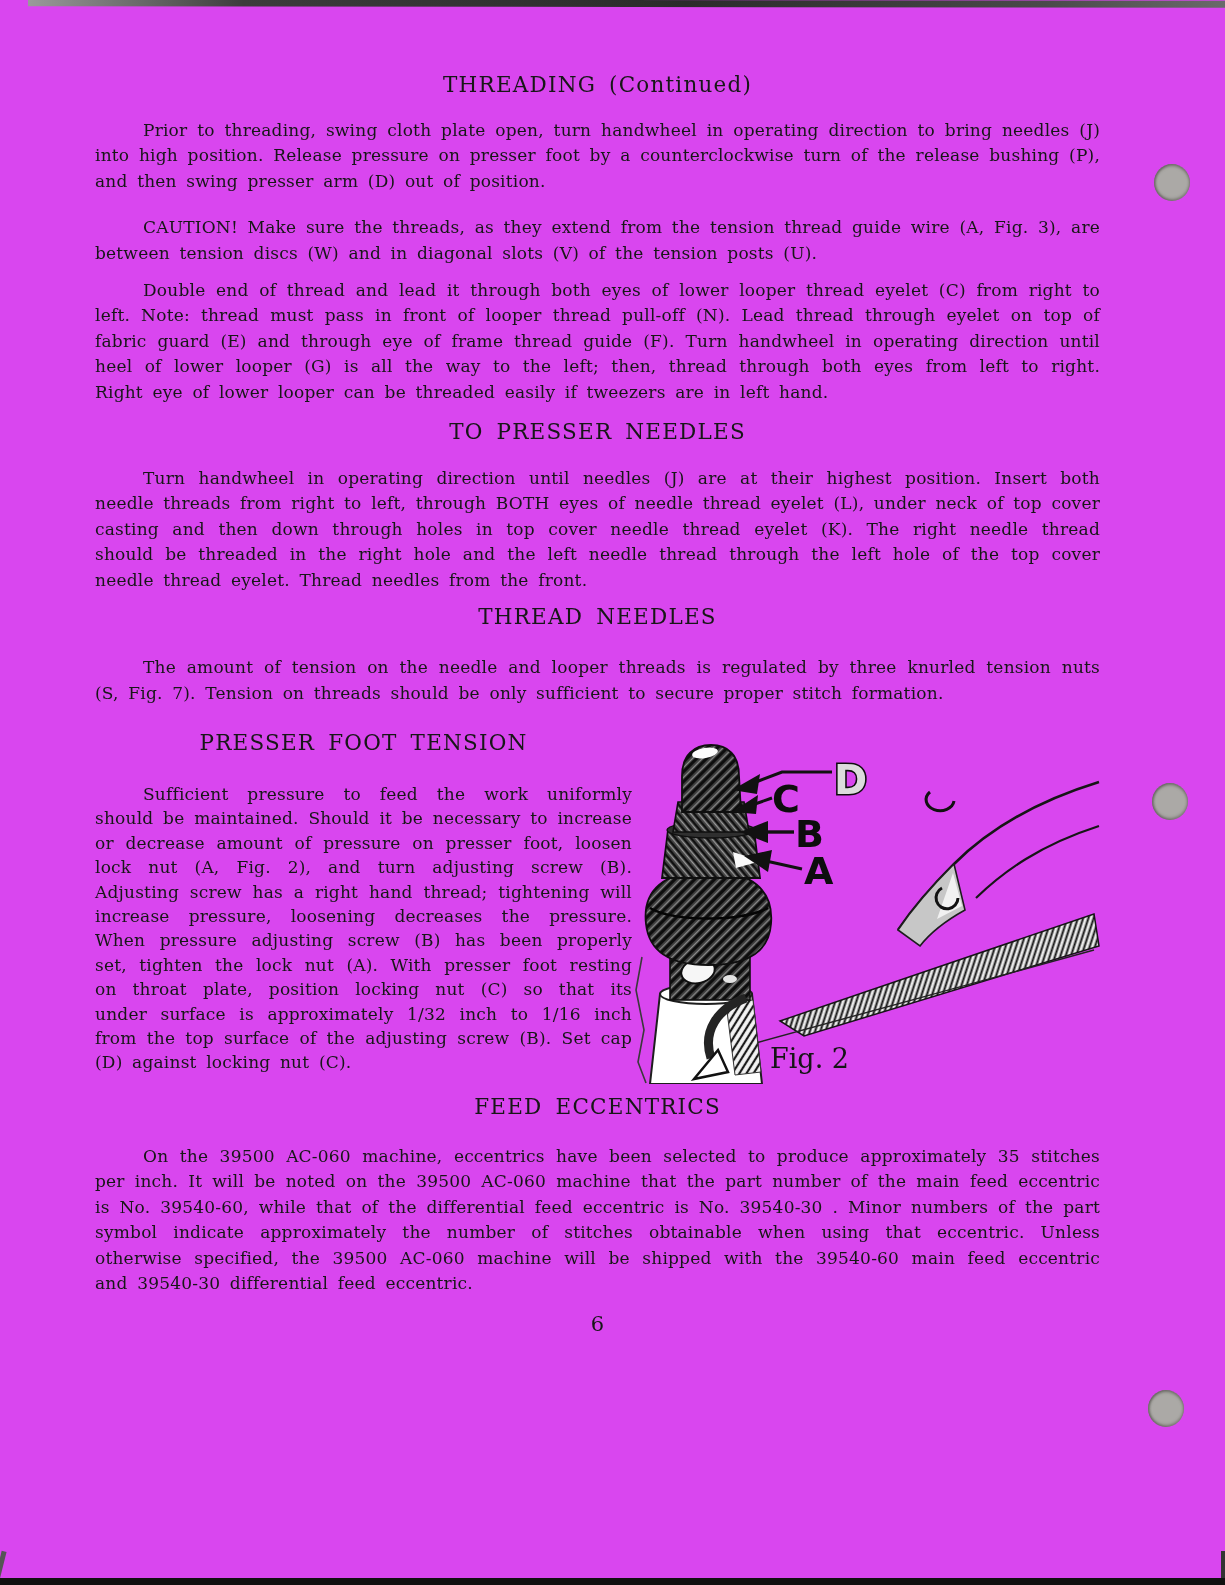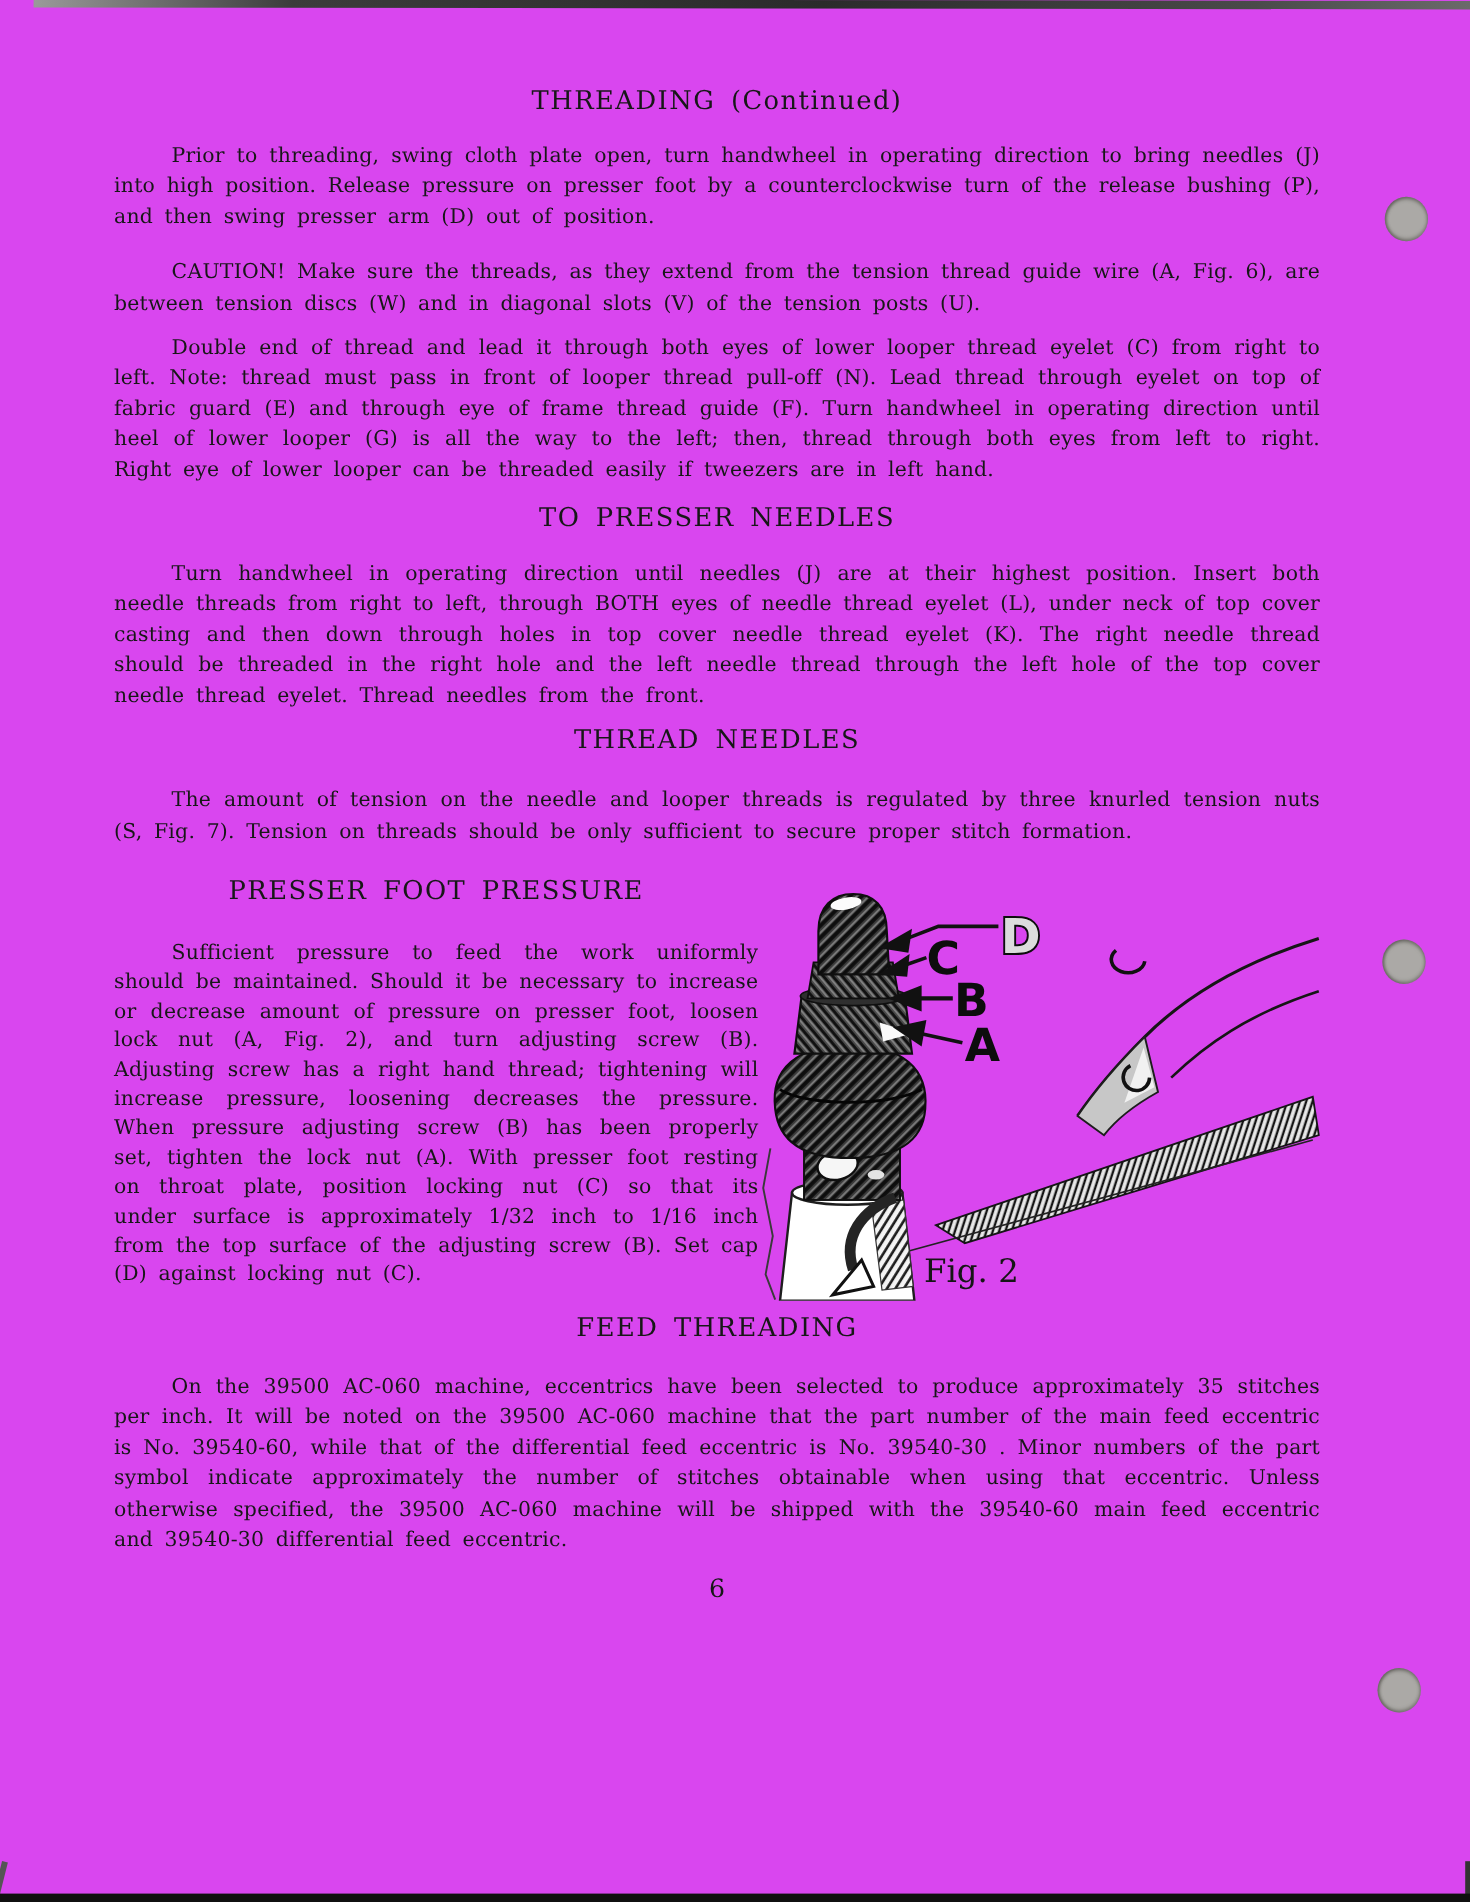--- a/index.html
+++ b/index.html
@@ -89,36 +89,36 @@
   <div class="punch-hole" style="left:1154px;top:164px;"></div>
   <div class="punch-hole" style="left:1152px;top:783px;"></div>
   <div class="punch-hole" style="left:1148px;top:1390px;"></div>
 
   <div class="content">
 
     <h1 class="heading mb-title">THREADING (Continued)</h1>
 
     <p class="bodytext indent mb-p1">Prior to threading, swing cloth plate open, turn handwheel in operating direction to bring needles (J) into high position.  Release pressure on presser foot by a counterclockwise turn of the release bushing (P), and then swing presser arm (D) out of position.</p>
 
-    <p class="bodytext indent mb-p2">CAUTION!  Make sure the threads, as they extend from the tension thread guide wire (A, Fig. 6), are between tension discs (W) and in diagonal slots (V) of the tension posts (U).</p>
+    <p class="bodytext indent mb-p2">CAUTION!  Make sure the threads, as they extend from the tension thread guide wire (A, Fig. 3), are between tension discs (W) and in diagonal slots (V) of the tension posts (U).</p>
 
 
     <p class="bodytext indent mb-p3">Double end of thread and lead it through both eyes of lower looper thread eyelet (C) from right to left.  Note:  thread must pass in front of looper thread pull-off (N). Lead thread through eyelet on top of fabric guard (E) and through eye of frame thread guide (F).  Turn handwheel in operating direction until heel of lower looper (G) is all the way to the left; then, thread through both eyes from left to right.  Right eye of lower looper can be threaded easily if tweezers are in left hand.</p>
 
     <h2 class="heading mb-h3">TO PRESSER NEEDLES</h2>
 
     <p class="bodytext indent mb-p4">Turn handwheel in operating direction until needles (J) are at their highest position.  Insert both needle threads from right to left, through BOTH eyes of needle thread eyelet (L), under neck of top cover casting and then down through holes in top cover needle thread eyelet (K).  The right needle thread should be threaded in the right hole and the left needle thread through the left hole of the top cover needle thread eyelet.  Thread needles from the front.</p>
 
     <h2 class="heading mb-h4">THREAD NEEDLES</h2>
 
     <p class="bodytext indent mb-p5">The amount of tension on the needle and looper threads is regulated by three knurled tension nuts (S, Fig. 7).  Tension on threads should be only sufficient to secure proper stitch formation.</p>
 
     <div class="two-col">
       <div class="left-col">
-        <h2 class="heading">PRESSER FOOT PRESSURE</h2>
+        <h2 class="heading">PRESSER FOOT TENSION</h2>
         <p class="bodytext indent">Sufficient pressure to feed the work uniformly should be maintained.  Should it be necessary to increase or decrease amount of pressure on presser foot, loosen lock nut (A, Fig. 2), and turn adjusting screw (B).  Adjusting screw has a right hand thread; tightening will increase pressure, loosening decreases the pressure.  When pressure adjusting screw (B) has been properly set, tighten the lock nut (A).  With presser foot resting on throat plate, position locking nut (C) so that its under surface is approximately 1/32 inch to 1/16 inch from the top surface of the adjusting screw (B).  Set cap (D) against locking nut (C).</p>
       </div>
 
       <figure class="fig-col">
         <svg width="468" height="352" viewBox="0 0 468 352" xmlns="http://www.w3.org/2000/svg">
           <defs>
             <pattern id="kn" width="7" height="7" patternUnits="userSpaceOnUse" patternTransform="rotate(45)">
               <rect width="7" height="7" fill="#3b3b3b"></rect>
               <line x1="1.5" y1="0" x2="1.5" y2="7" stroke="#0d0d0d" stroke-width="3"></line>
               <line x1="5.5" y1="0" x2="5.5" y2="7" stroke="#8a8a8a" stroke-width="1.2"></line>
@@ -189,21 +189,21 @@
           <text x="202" y="62" font-family="DejaVu Sans, sans-serif" font-size="40" font-weight="800" fill="#dcdcdc" stroke="#0d0d0d" stroke-width="3.2" paint-order="stroke">D</text>
           <text x="140" y="80" font-family="DejaVu Sans, sans-serif" font-size="38" font-weight="800" fill="#0d0d0d">C</text>
           <text x="163" y="115" font-family="DejaVu Sans, sans-serif" font-size="38" font-weight="800" fill="#0d0d0d">B</text>
           <text x="172" y="152" font-family="DejaVu Sans, sans-serif" font-size="38" font-weight="800" fill="#0d0d0d">A</text>
 
           <text x="138" y="336" font-family="DejaVu Serif, serif" font-size="27" fill="#151515">Fig. 2</text>
         </svg>
       </figure>
     </div>
 
-    <h2 class="heading mb-h6">FEED THREADING</h2>
+    <h2 class="heading mb-h6">FEED ECCENTRICS</h2>
 
     <p class="bodytext indent">On the 39500 AC-060 machine, eccentrics have been selected to produce approximately 35 stitches per inch.  It will be noted on the 39500 AC-060 machine that the part number of the main feed eccentric is No. 39540-60, while that of the differential feed eccentric is No. 39540-30 .  Minor numbers of the part symbol indicate approximately the number of stitches obtainable when using that eccentric. Unless otherwise specified, the 39500 AC-060 machine will be shipped with the 39540-60 main feed eccentric and 39540-30 differential feed eccentric.</p>
 
     <div class="page-number">6</div>
 
   </div>
 
   <div class="scan-tick-left"></div>
   <div class="scan-tick-right"></div>
   <div class="scan-bar-bottom"></div>

